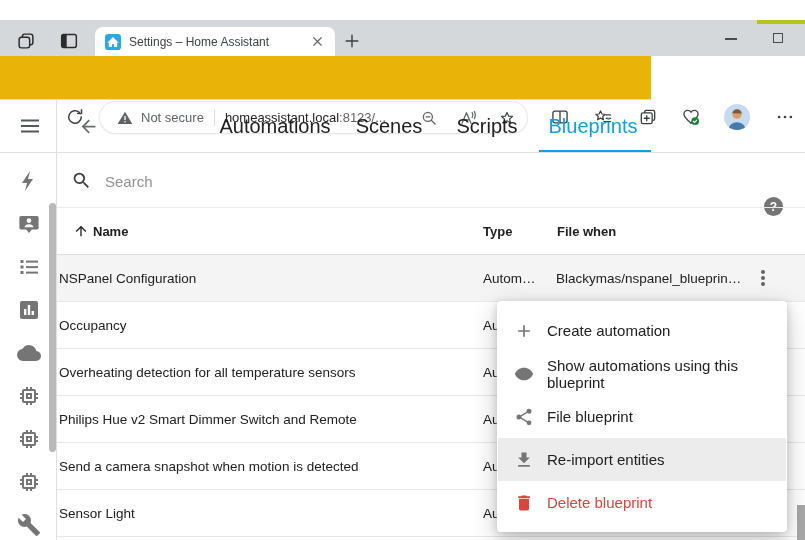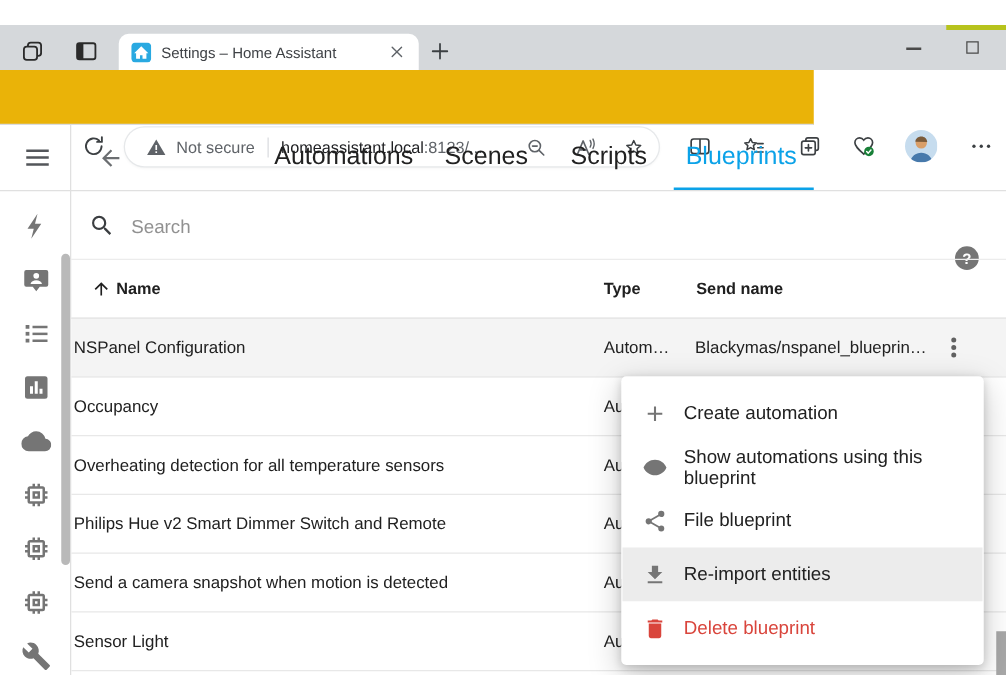--- a/index.html
+++ b/index.html
@@ -302,21 +302,21 @@
   </div>
 
   <div class="thead">
     <span class="abs" style="left:16px;top:15px;">
       <svg viewBox="0 0 24 24" width="16" height="16">
           <path d="M13 20h-2V8l-5.5 5.5-1.42-1.42L12 4.16l7.92 7.92-1.42 1.42L13 8v12z" fill="#202020"></path>
         </svg>
     </span>
     <span class="hcell" style="left:36px;">Name</span>
     <span class="hcell" style="left:426px;">Type</span>
-    <span class="hcell" style="left:500px;">Send name</span>
+    <span class="hcell" style="left:500px;">File when</span>
   </div>
 
   <div class="tbody">
     <div class="row selected">
       <span class="cell c-name">NSPanel Configuration</span>
       <span class="cell c-type">Autom…</span>
       <span class="cell c-file">Blackymas/nspanel_blueprin…</span>
       <span class="row-dots">
           <svg viewBox="0 0 24 24" width="24" height="24">
             <path d="M12 10a2 2 0 0 1 2 2 2 2 0 0 1-2 2 2 2 0 0 1-2-2 2 2 0 0 1 2-2m0-6a2 2 0 0 1 2 2 2 2 0 0 1-2 2 2 2 0 0 1-2-2 2 2 0 0 1 2-2m0 12a2 2 0 0 1 2 2 2 2 0 0 1-2 2 2 2 0 0 1-2-2 2 2 0 0 1 2-2z" fill="#616161"></path>

